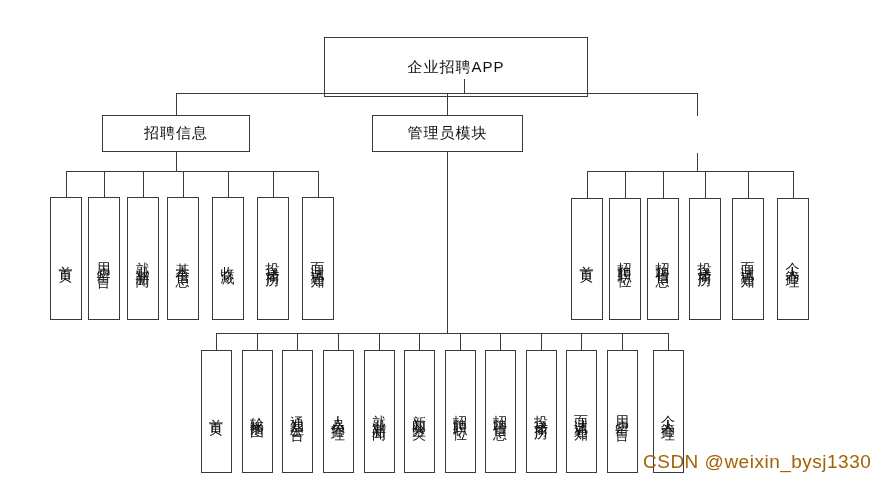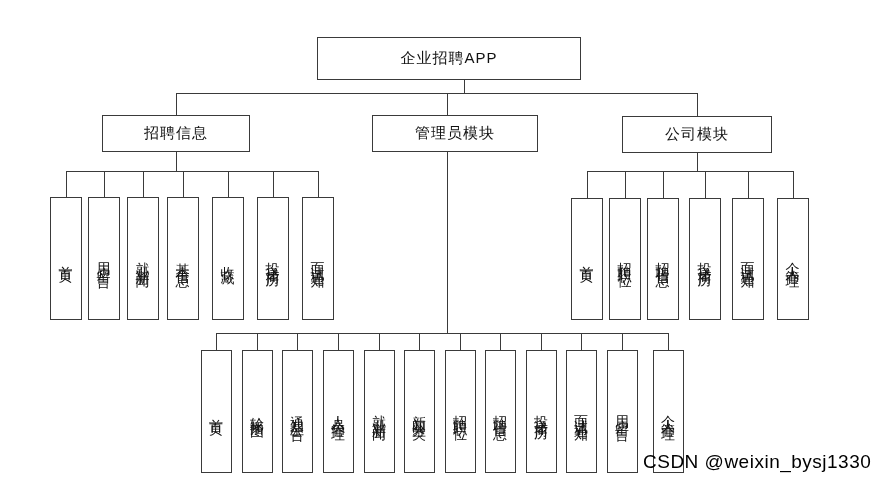--- a/index.html
+++ b/index.html
@@ -23,43 +23,43 @@
     display: flex;
     align-items: center;
     justify-content: center;
     color: #111111;
   }
   .hnode {
     font-size: 15px;
     letter-spacing: 1px;
   }
   .root-box {
-    left: 317px; top: 37px; width: 264px; height: 43px;
+    left: 324px; top: 37px; width: 264px; height: 60px;
   }
   .module-user    { left: 102px; top: 115px; width: 148px; height: 37px; }
-  .module-admin   { left: 372px; top: 115px; width: 166px; height: 37px; font-family: Liberation Serif, serif; }
+  .module-admin   { left: 372px; top: 115px; width: 151px; height: 37px; font-family: Liberation Serif, serif; }
   .module-company { left: 622px; top: 116px; width: 150px; height: 37px; }
   .leaf span {
     writing-mode: vertical-rl;
     text-orientation: upright;
     font-size: 14px;
     letter-spacing: 4px;
     line-height: 1;
     color: #111111;
   }
   .line {
     position: absolute;
     background: #3a3a3a;
   }
   .watermark {
     position: absolute;
     left: 643px;
     top: 451px;
     font-size: 19px;
-    color: #000000;
+    color: #a16207;
     letter-spacing: 0.5px;
     white-space: nowrap;
     pointer-events: none;
     z-index: 5;
   }
 </style>
 </head>
 <body>
 
 <div id="canvas">
@@ -69,23 +69,20 @@
   </div>
 
   <div class="box hnode module-user">
     <span>招聘信息</span>
   </div>
 
   <div class="box hnode module-admin">
     <span>管理员模块</span>
   </div>
 
-  <div class="box hnode module-company">
-    <span>公司模块</span>
-  </div>
 
   <div id="generated">
       <div class="line" style="left: 464px; top: 79px; width: 1px; height: 14px;"></div>
       <div class="line" style="left: 176px; top: 93px; width: 522px; height: 1px;"></div>
       <div class="line" style="left: 176px; top: 93px; width: 1px; height: 22px;"></div>
       <div class="line" style="left: 447px; top: 93px; width: 1px; height: 22px;"></div>
       <div class="line" style="left: 697px; top: 93px; width: 1px; height: 23px;"></div>
       <div class="line" style="left: 176px; top: 152px; width: 1px; height: 19px;"></div>
       <div class="line" style="left: 66px; top: 171px; width: 253px; height: 1px;"></div>
       <div class="line" style="left: 66px; top: 171px; width: 1px; height: 26px;"></div>

